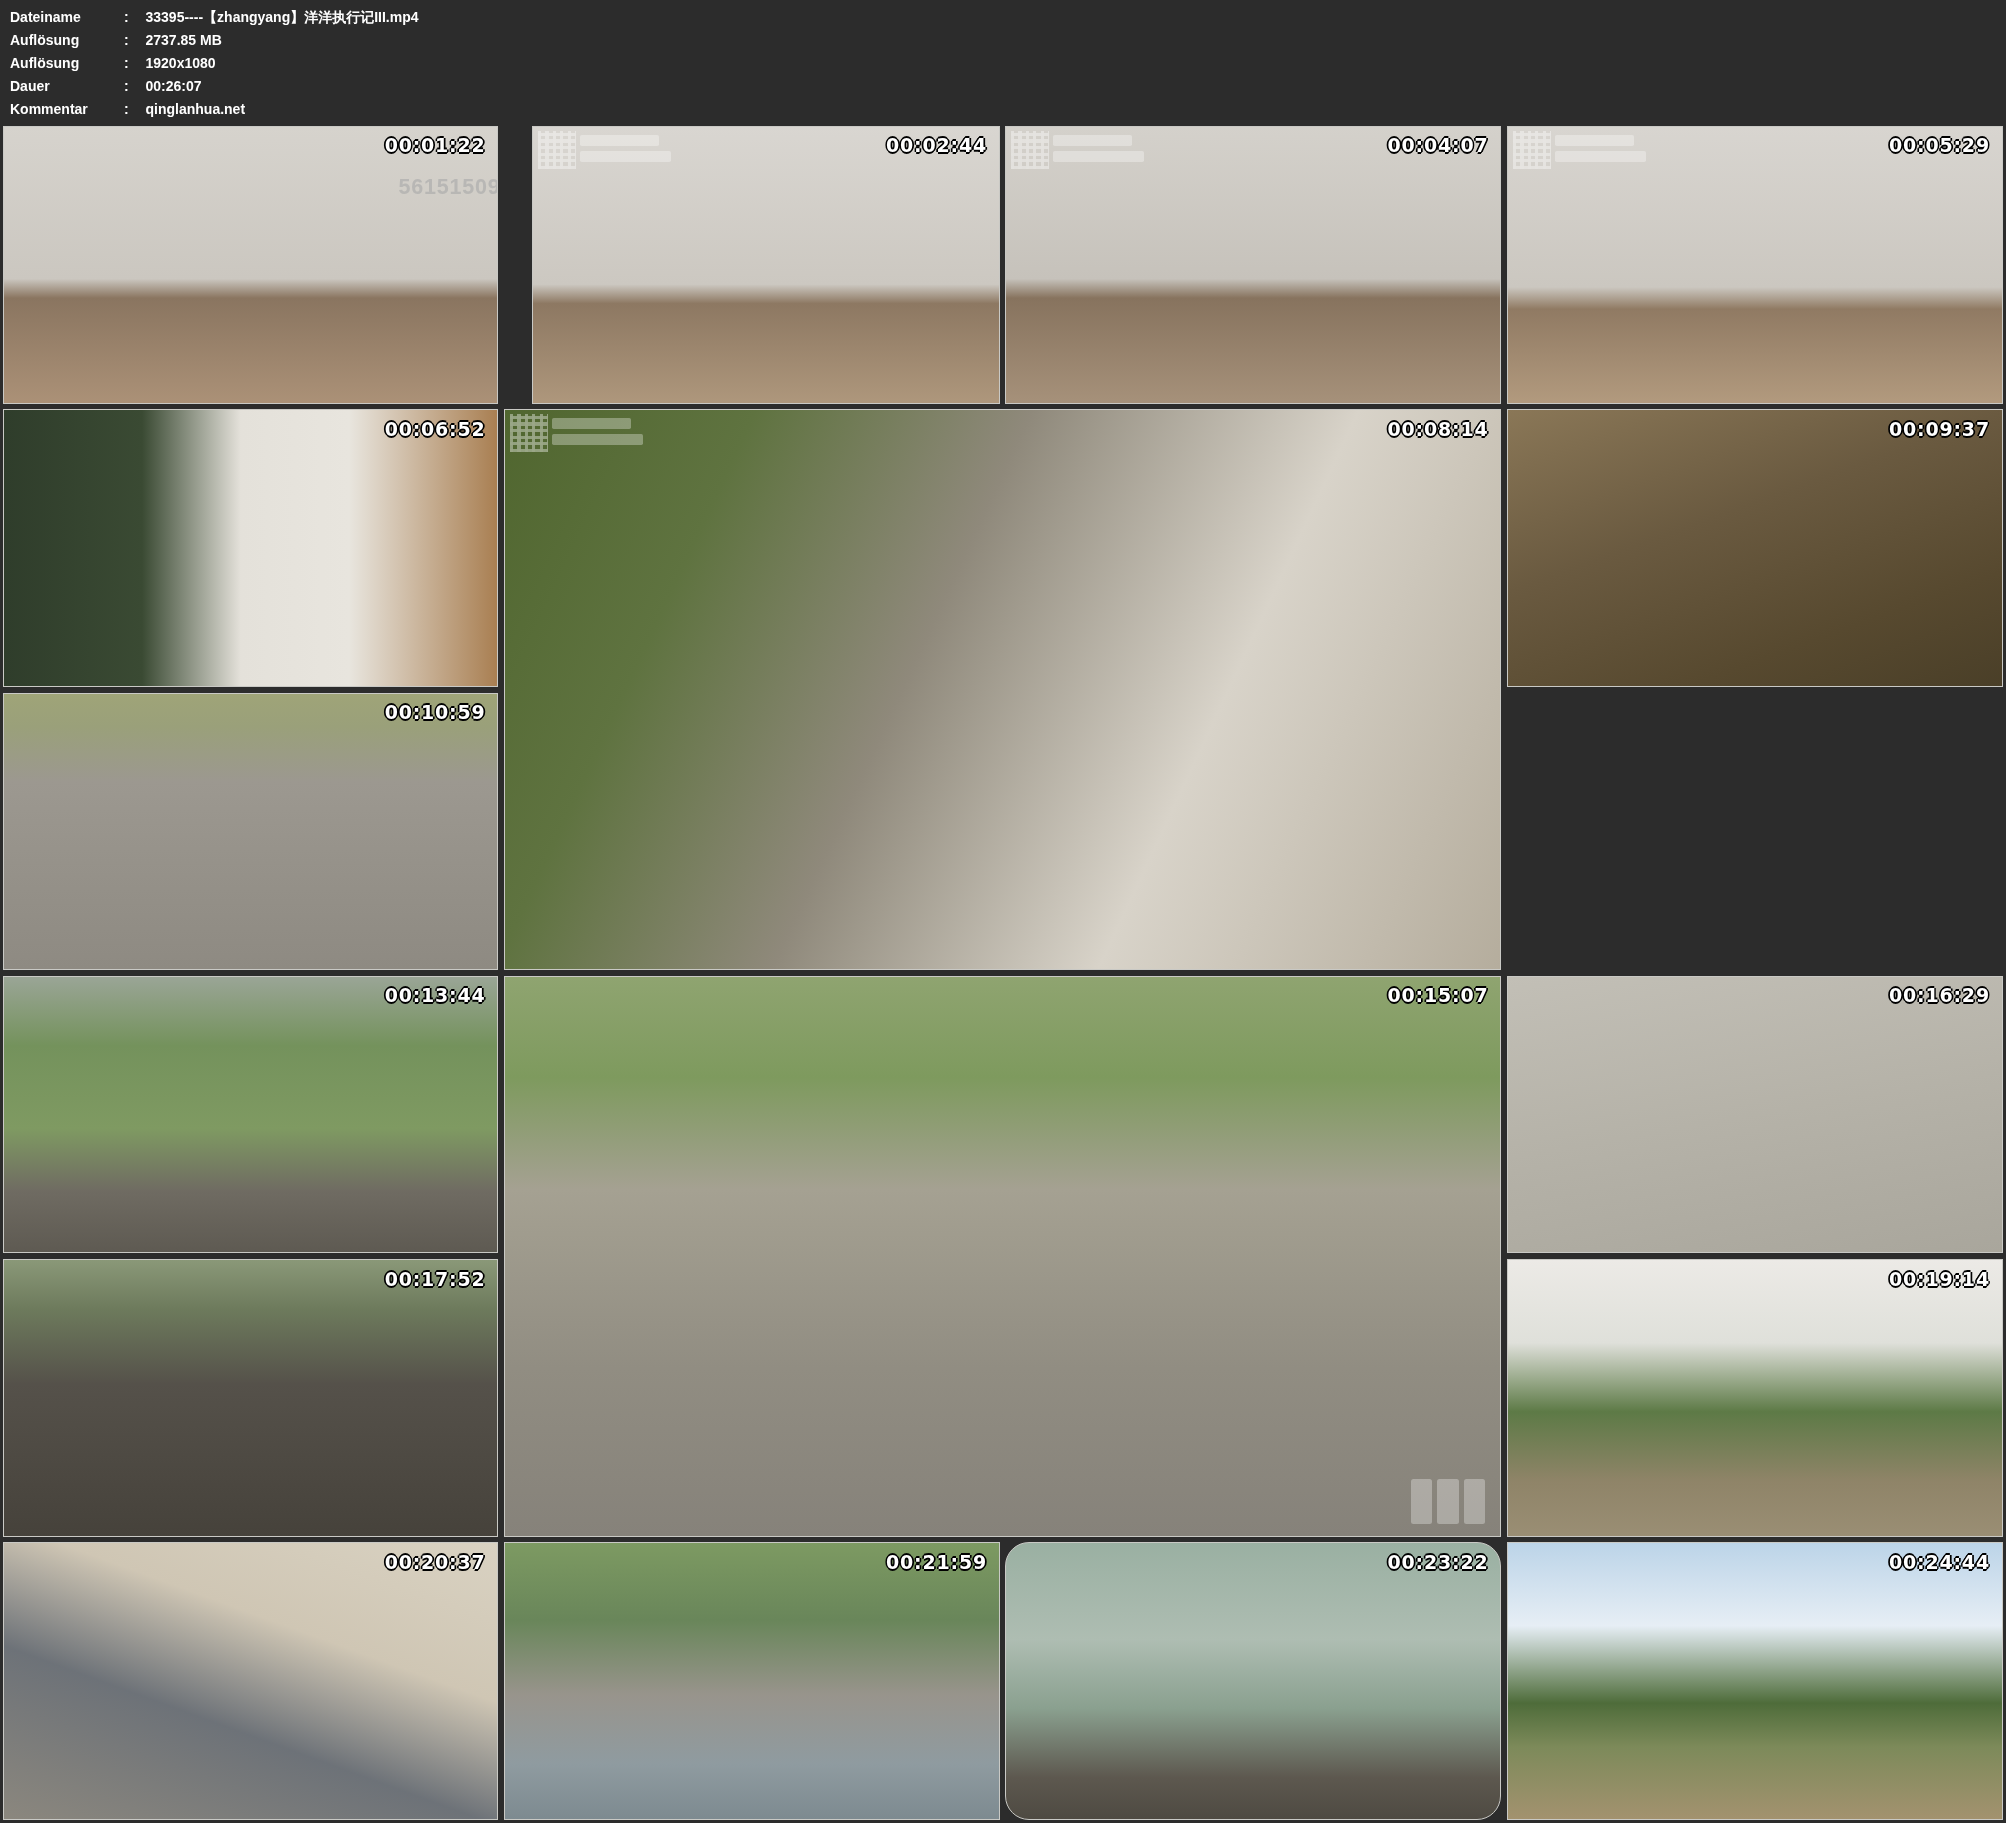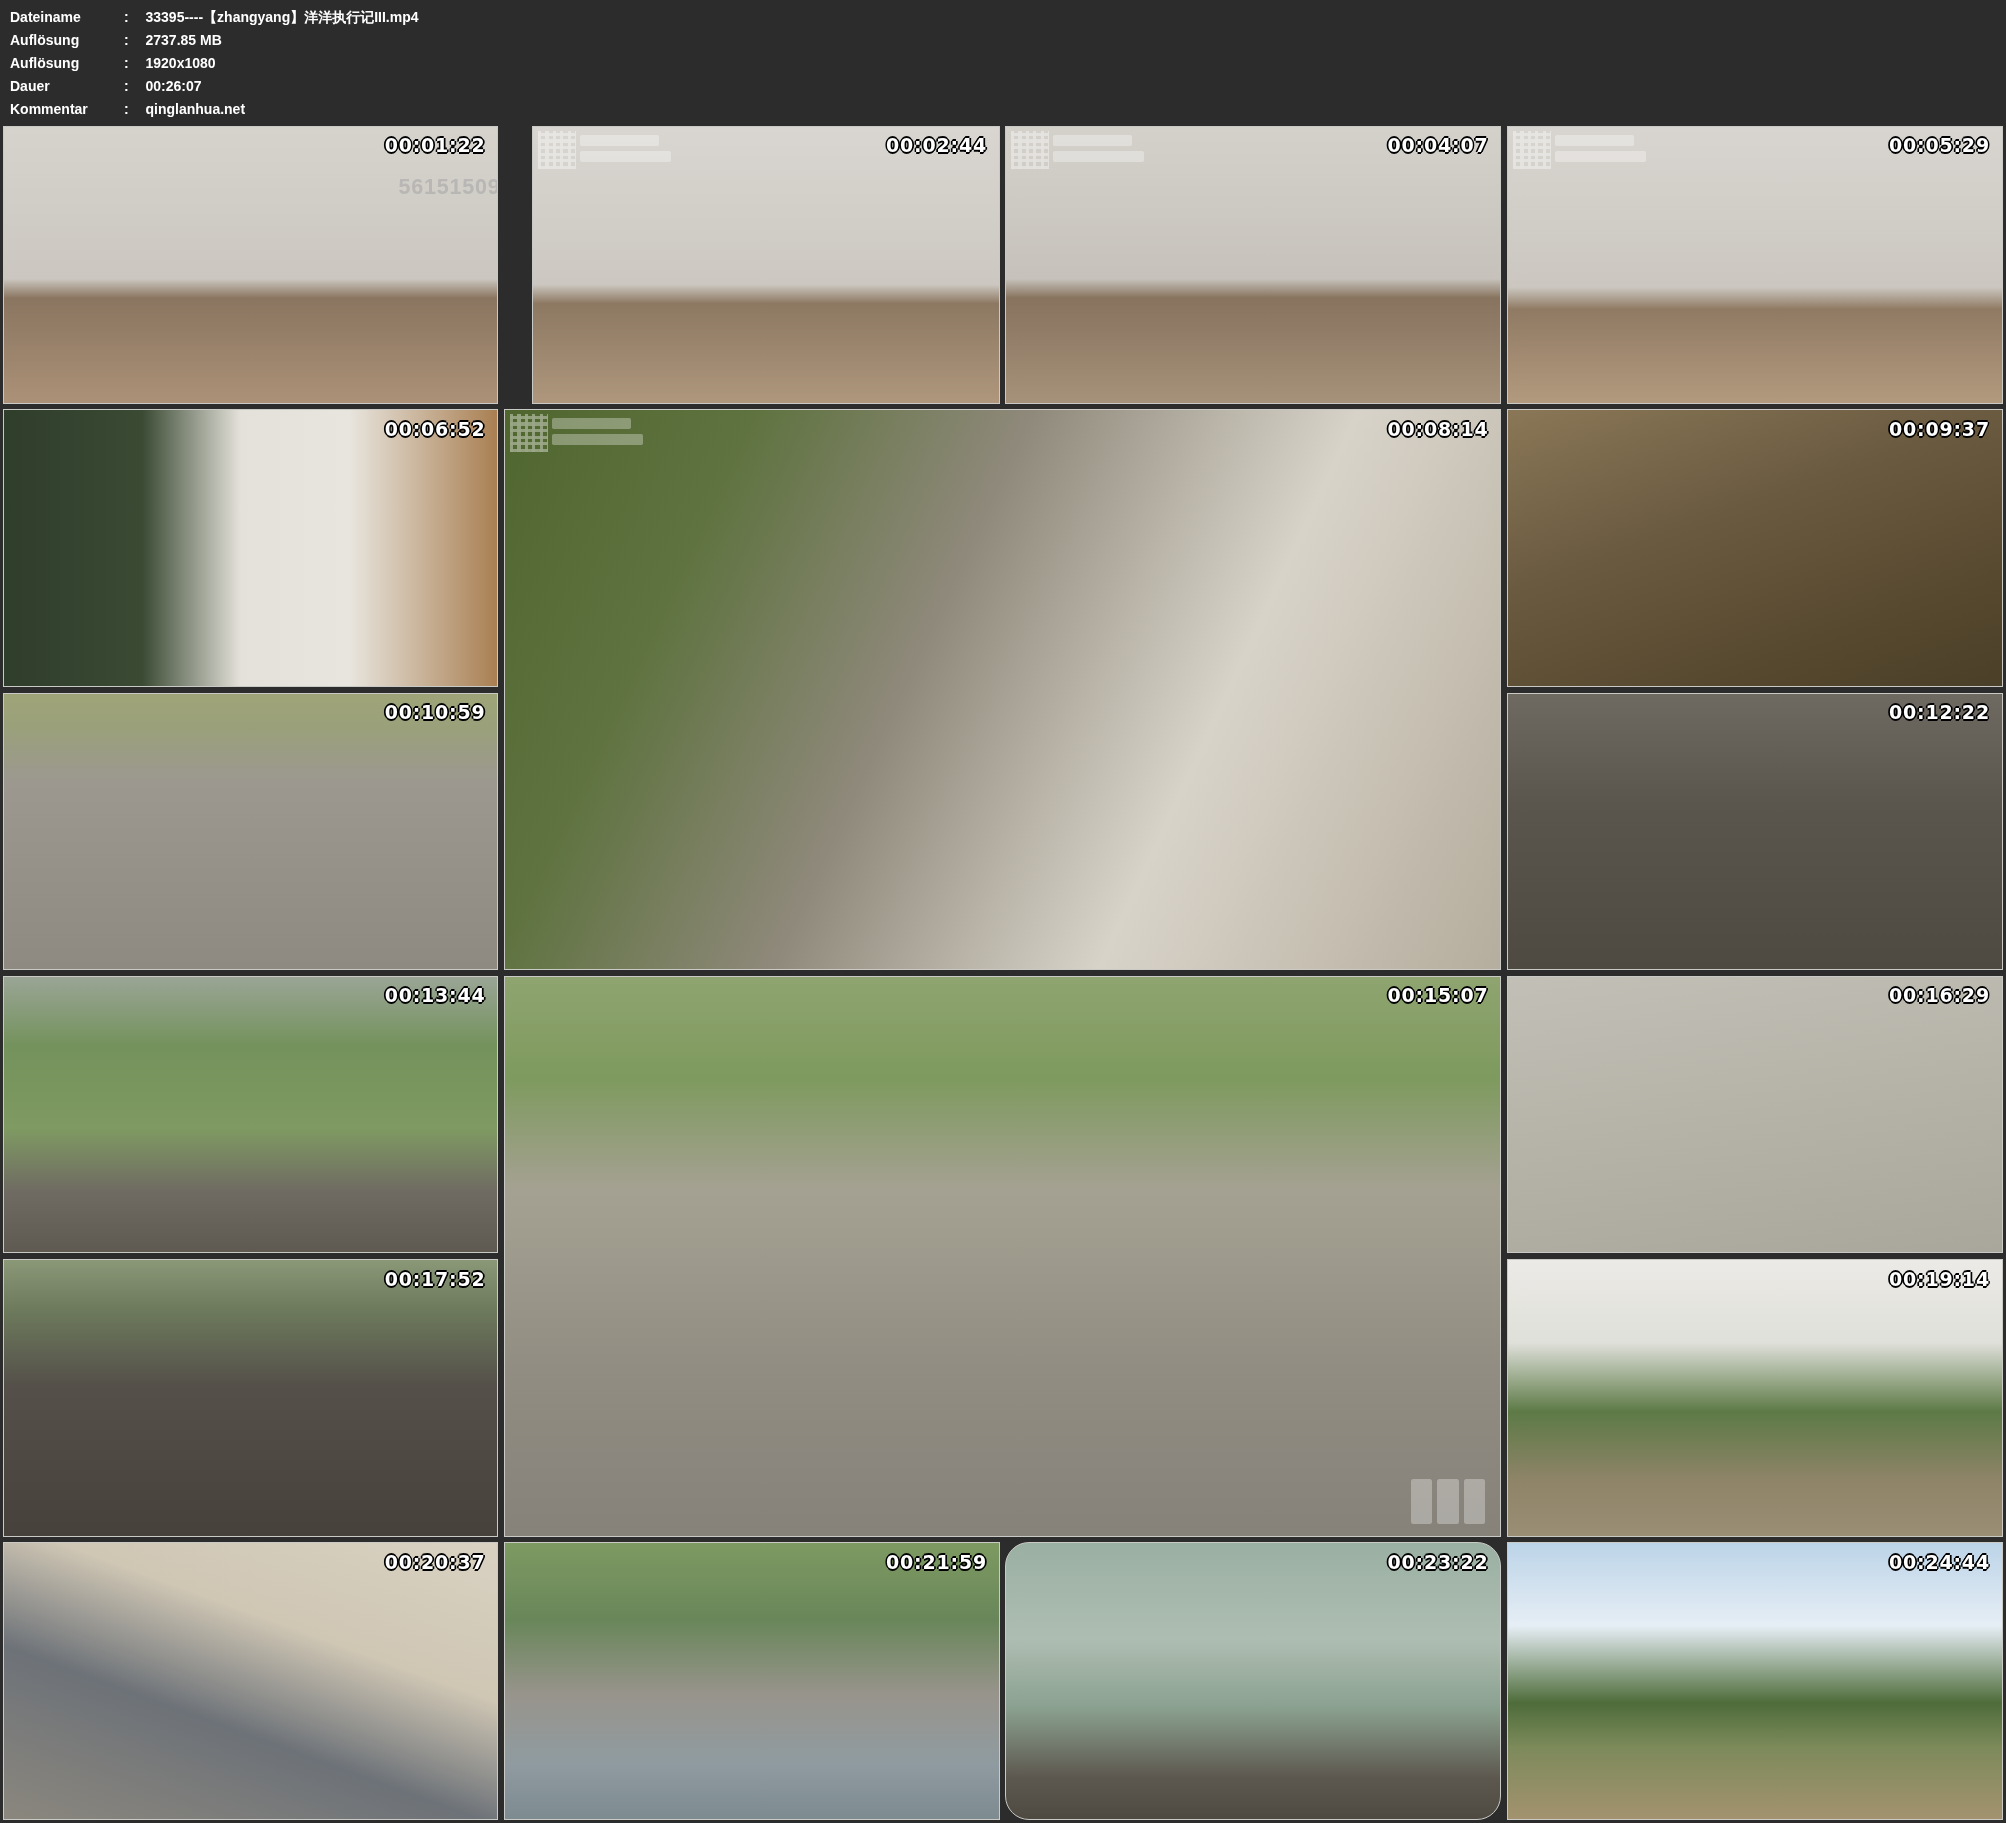--- a/index.html
+++ b/index.html
@@ -143,23 +143,20 @@
         </span>
       </div>
       <span class="ts">00:08:14</span>
     </div>
     <div class="tile" style="grid-area: 2 / 4 / span 1 / span 1; background: linear-gradient(160deg, rgb(138, 119, 87) 0%, rgb(106, 90, 64) 40%, rgb(87, 73, 47) 75%, rgb(74, 63, 40) 100%); padding-left: 8px;">
       <span class="ts">00:09:37</span>
     </div>
     <div class="tile" style="grid-area: 3 / 1 / span 1 / span 1; background: linear-gradient(rgb(159, 164, 120) 0%, rgb(154, 160, 122) 12%, rgb(156, 152, 144) 32%, rgb(142, 138, 130) 100%);">
       <span class="ts">00:10:59</span>
     </div>
-    <div class="tile" style="grid-area: 3 / 4 / span 1 / span 1; background: linear-gradient(rgb(110, 106, 98) 0%, rgb(90, 86, 78) 40%, rgb(78, 74, 66) 100%);">
-      <span class="ts">00:12:22</span>
-    </div>
     <div class="tile" style="grid-area: 4 / 1 / span 1 / span 1; background: linear-gradient(rgb(154, 165, 150) 0%, rgb(116, 146, 92) 25%, rgb(127, 154, 98) 55%, rgb(111, 107, 98) 78%, rgb(94, 90, 82) 100%);">
       <span class="ts">00:13:44</span>
     </div>
     <div class="tile" style="grid-area: 4 / 2 / span 2 / span 2; background: linear-gradient(rgb(143, 164, 112) 0%, rgb(126, 154, 94) 18%, rgb(165, 161, 146) 38%, rgb(145, 141, 130) 70%, rgb(134, 130, 122) 100%);">
       <div class="wm-logo">
         <i></i>
         <i></i>
         <i></i>
       </div>
       <span class="ts">00:15:07</span>

